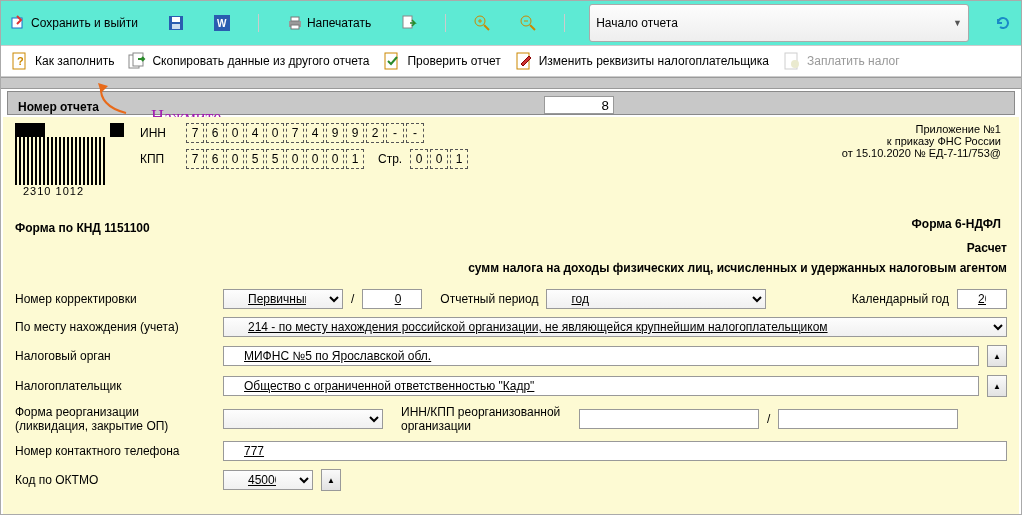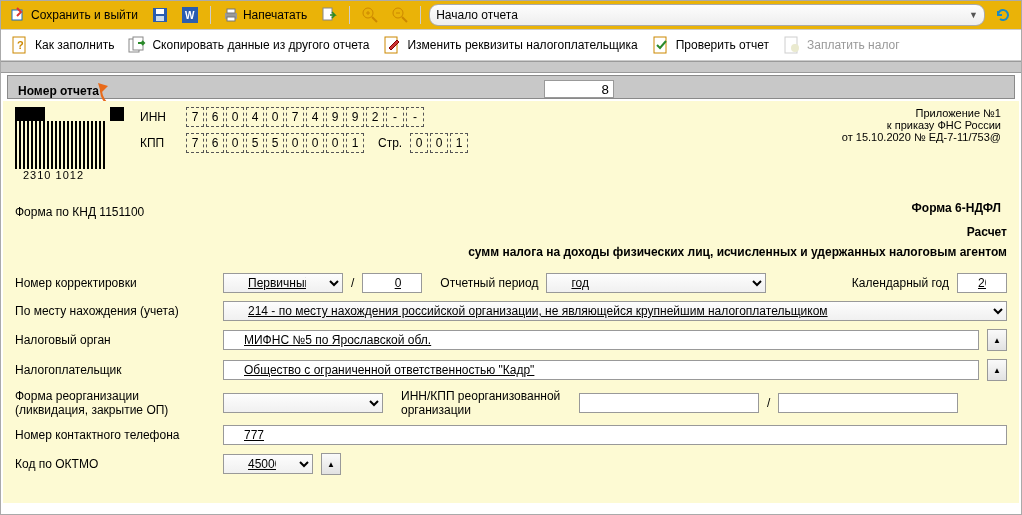--- a/index.html
+++ b/index.html
@@ -1,25 +1,25 @@
 <!DOCTYPE html>
 <html><head>
 <meta charset="utf-8">
 <style>
   html,body{margin:0;padding:0;font-family:Arial,sans-serif;font-size:12px;color:#000;background:#fff;}
   .window{width:1022px;height:515px;border:1px solid #aaa;box-sizing:border-box;overflow:hidden;position:relative;background:#fff;}
   .titlebar{display:flex;align-items:center;justify-content:space-between;padding:4px 8px;background:#fff;border-bottom:1px solid #ddd;}
   .titlebar-title{font-size:12px;}
   .titlebar-controls{display:flex;gap:18px;}
   .titlebar-controls span{font-size:14px;cursor:default;}
-  .toolbar{display:flex;align-items:center;gap:6px;padding:3px 6px;border-bottom:1px solid #ccc;background:#eab308;}
+  .toolbar{display:flex;align-items:center;gap:22px;padding:3px 6px;border-bottom:1px solid #ccc;background:#5eead4;}
   .toolbar .sep{width:1px;height:18px;background:#ccc;margin:0 2px;}
   .tbtn{display:flex;align-items:center;gap:4px;padding:2px 4px;cursor:pointer;}
   .ticon{width:16px;height:16px;display:inline-block;}
-  .combo{flex:1;border:1px solid #aaa;border-radius:9px;background:linear-gradient(#fdfdfd,#eee);height:20px;display:flex;align-items:center;padding:0 6px;justify-content:space-between;}
+  .combo{flex:1;border:1px solid #aaa;border-radius:3px;background:linear-gradient(#fdfdfd,#eee);height:20px;display:flex;align-items:center;padding:8px 6px;justify-content:space-between;}
   .combo .chev{font-size:9px;color:#555;}
   .actionbar{display:flex;align-items:center;gap:14px;padding:6px 10px;border-bottom:1px solid #ccc;background:#fff;}
   .abtn{display:flex;align-items:center;gap:6px;cursor:pointer;}
   .abtn .aicon{width:18px;height:18px;}
   .abtn.disabled{color:#999;}
   .gray-strip{height:10px;background:#c8c8c8;border-top:1px solid #9a9a9a;border-bottom:1px solid #9a9a9a;}
   .report-no-bar{display:flex;align-items:flex-end;background:#c8c8c8;border:1px solid #8a8a8a;margin:2px 6px;height:22px;}
   .report-no-label{font-weight:bold;padding:0 10px;}
   .report-no-input{margin-left:auto;width:60px;height:16px;border:1px solid #999;background:#fff;text-align:right;padding:0 4px;margin-right:400px;}
   .annot{position:absolute;left:150px;top:106px;color:#a21caf;font-family:"Comic Sans MS",cursive;font-size:18px;pointer-events:none;}
@@ -30,21 +30,21 @@
   .bc-black1{position:absolute;top:0;left:0;width:30px;height:14px;background:#000;}
   .bc-black2{position:absolute;top:0;left:95px;width:14px;height:14px;background:#000;}
   .bc-stripes{position:absolute;top:14px;left:0;width:90px;height:48px;background:repeating-linear-gradient(90deg,#000 0 2px,transparent 2px 4px);}
   .bc-num{position:absolute;top:62px;left:8px;letter-spacing:1px;font-size:11px;}
   .inn-kpp{margin-left:25px;margin-top:0;}
   .fld-row{display:flex;align-items:center;margin-bottom:6px;gap:8px;}
   .fld-label{width:38px;}
   .cellbox{display:flex;gap:2px;}
   .cell{width:16px;height:18px;border:1px dashed #555;text-align:center;line-height:18px;font-size:12px;}
   .right-info{margin-left:auto;text-align:right;font-size:11px;padding-right:6px;}
-  .form-code{margin-top:28px;font-weight:normal;}
+  .form-code{margin-top:28px;font-weight:bold;}
   .form-right{position:absolute;right:18px;top:100px;font-weight:bold;}
   .center-title{text-align:right;font-weight:bold;margin-top:6px;}
   .form-grid{margin-top:14px;}
   .grow{display:grid;grid-template-columns:200px 1fr;gap:8px;align-items:center;margin-bottom:8px;}
   .inline{display:flex;align-items:center;gap:8px;}
   select,.txtinput{border:1px solid #999;background:#fff;height:20px;padding:0 20px;font-family:inherit;font-size:12px;box-sizing:border-box;text-decoration:underline;}
   .txtinput{width:100%;}
   .small{width:60px;text-align:right;}
   .wide{flex:1;}
   .upbtn{width:18px;height:20px;border:1px solid #999;background:linear-gradient(#fafafa,#e2e2e2);display:flex;align-items:center;justify-content:center;font-size:8px;}
@@ -133,30 +133,30 @@
           <rect x="1" y="3" width="10" height="13" fill="#fff" stroke="#888"></rect>
           <rect x="5" y="1" width="10" height="13" fill="#fff" stroke="#888"></rect>
           <path d="M10 7 L16 7" stroke="#2a8a2a" stroke-width="2"></path>
           <path d="M14 5 L16 7 L14 9" fill="none" stroke="#2a8a2a" stroke-width="2"></path>
         </svg>
       <span>Скопировать данные из другого отчета</span>
     </div>
     <div class="abtn">
       <svg class="aicon" viewBox="0 0 18 18">
           <rect x="2" y="1" width="12" height="16" fill="#fff" stroke="#c80"></rect>
+          <path d="M5 9 L8 12 L14 5" fill="none" stroke="#2a8a2a" stroke-width="2"></path>
+        </svg>
+      <span>Проверить отчет</span>
+    </div>
+    <div class="abtn">
+      <svg class="aicon" viewBox="0 0 18 18">
+          <rect x="2" y="1" width="12" height="16" fill="#fff" stroke="#c80"></rect>
           <path d="M6 12 L14 4 L16 6 L8 14 Z" fill="#c33" stroke="#800"></path>
         </svg>
       <span>Изменить реквизиты налогоплательщика</span>
-    </div>
-    <div class="abtn">
-      <svg class="aicon" viewBox="0 0 18 18">
-          <rect x="2" y="1" width="12" height="16" fill="#fff" stroke="#c80"></rect>
-          <path d="M5 9 L8 12 L14 5" fill="none" stroke="#2a8a2a" stroke-width="2"></path>
-        </svg>
-      <span>Проверить отчет</span>
     </div>
     <div class="abtn disabled">
       <svg class="aicon" viewBox="0 0 18 18" opacity="0.4">
           <rect x="2" y="1" width="12" height="16" fill="#fff" stroke="#888"></rect>
           <circle cx="12" cy="12" r="4" fill="#cc8"></circle>
         </svg>
       <span>Заплатить налог</span>
     </div>
   </div>
 

